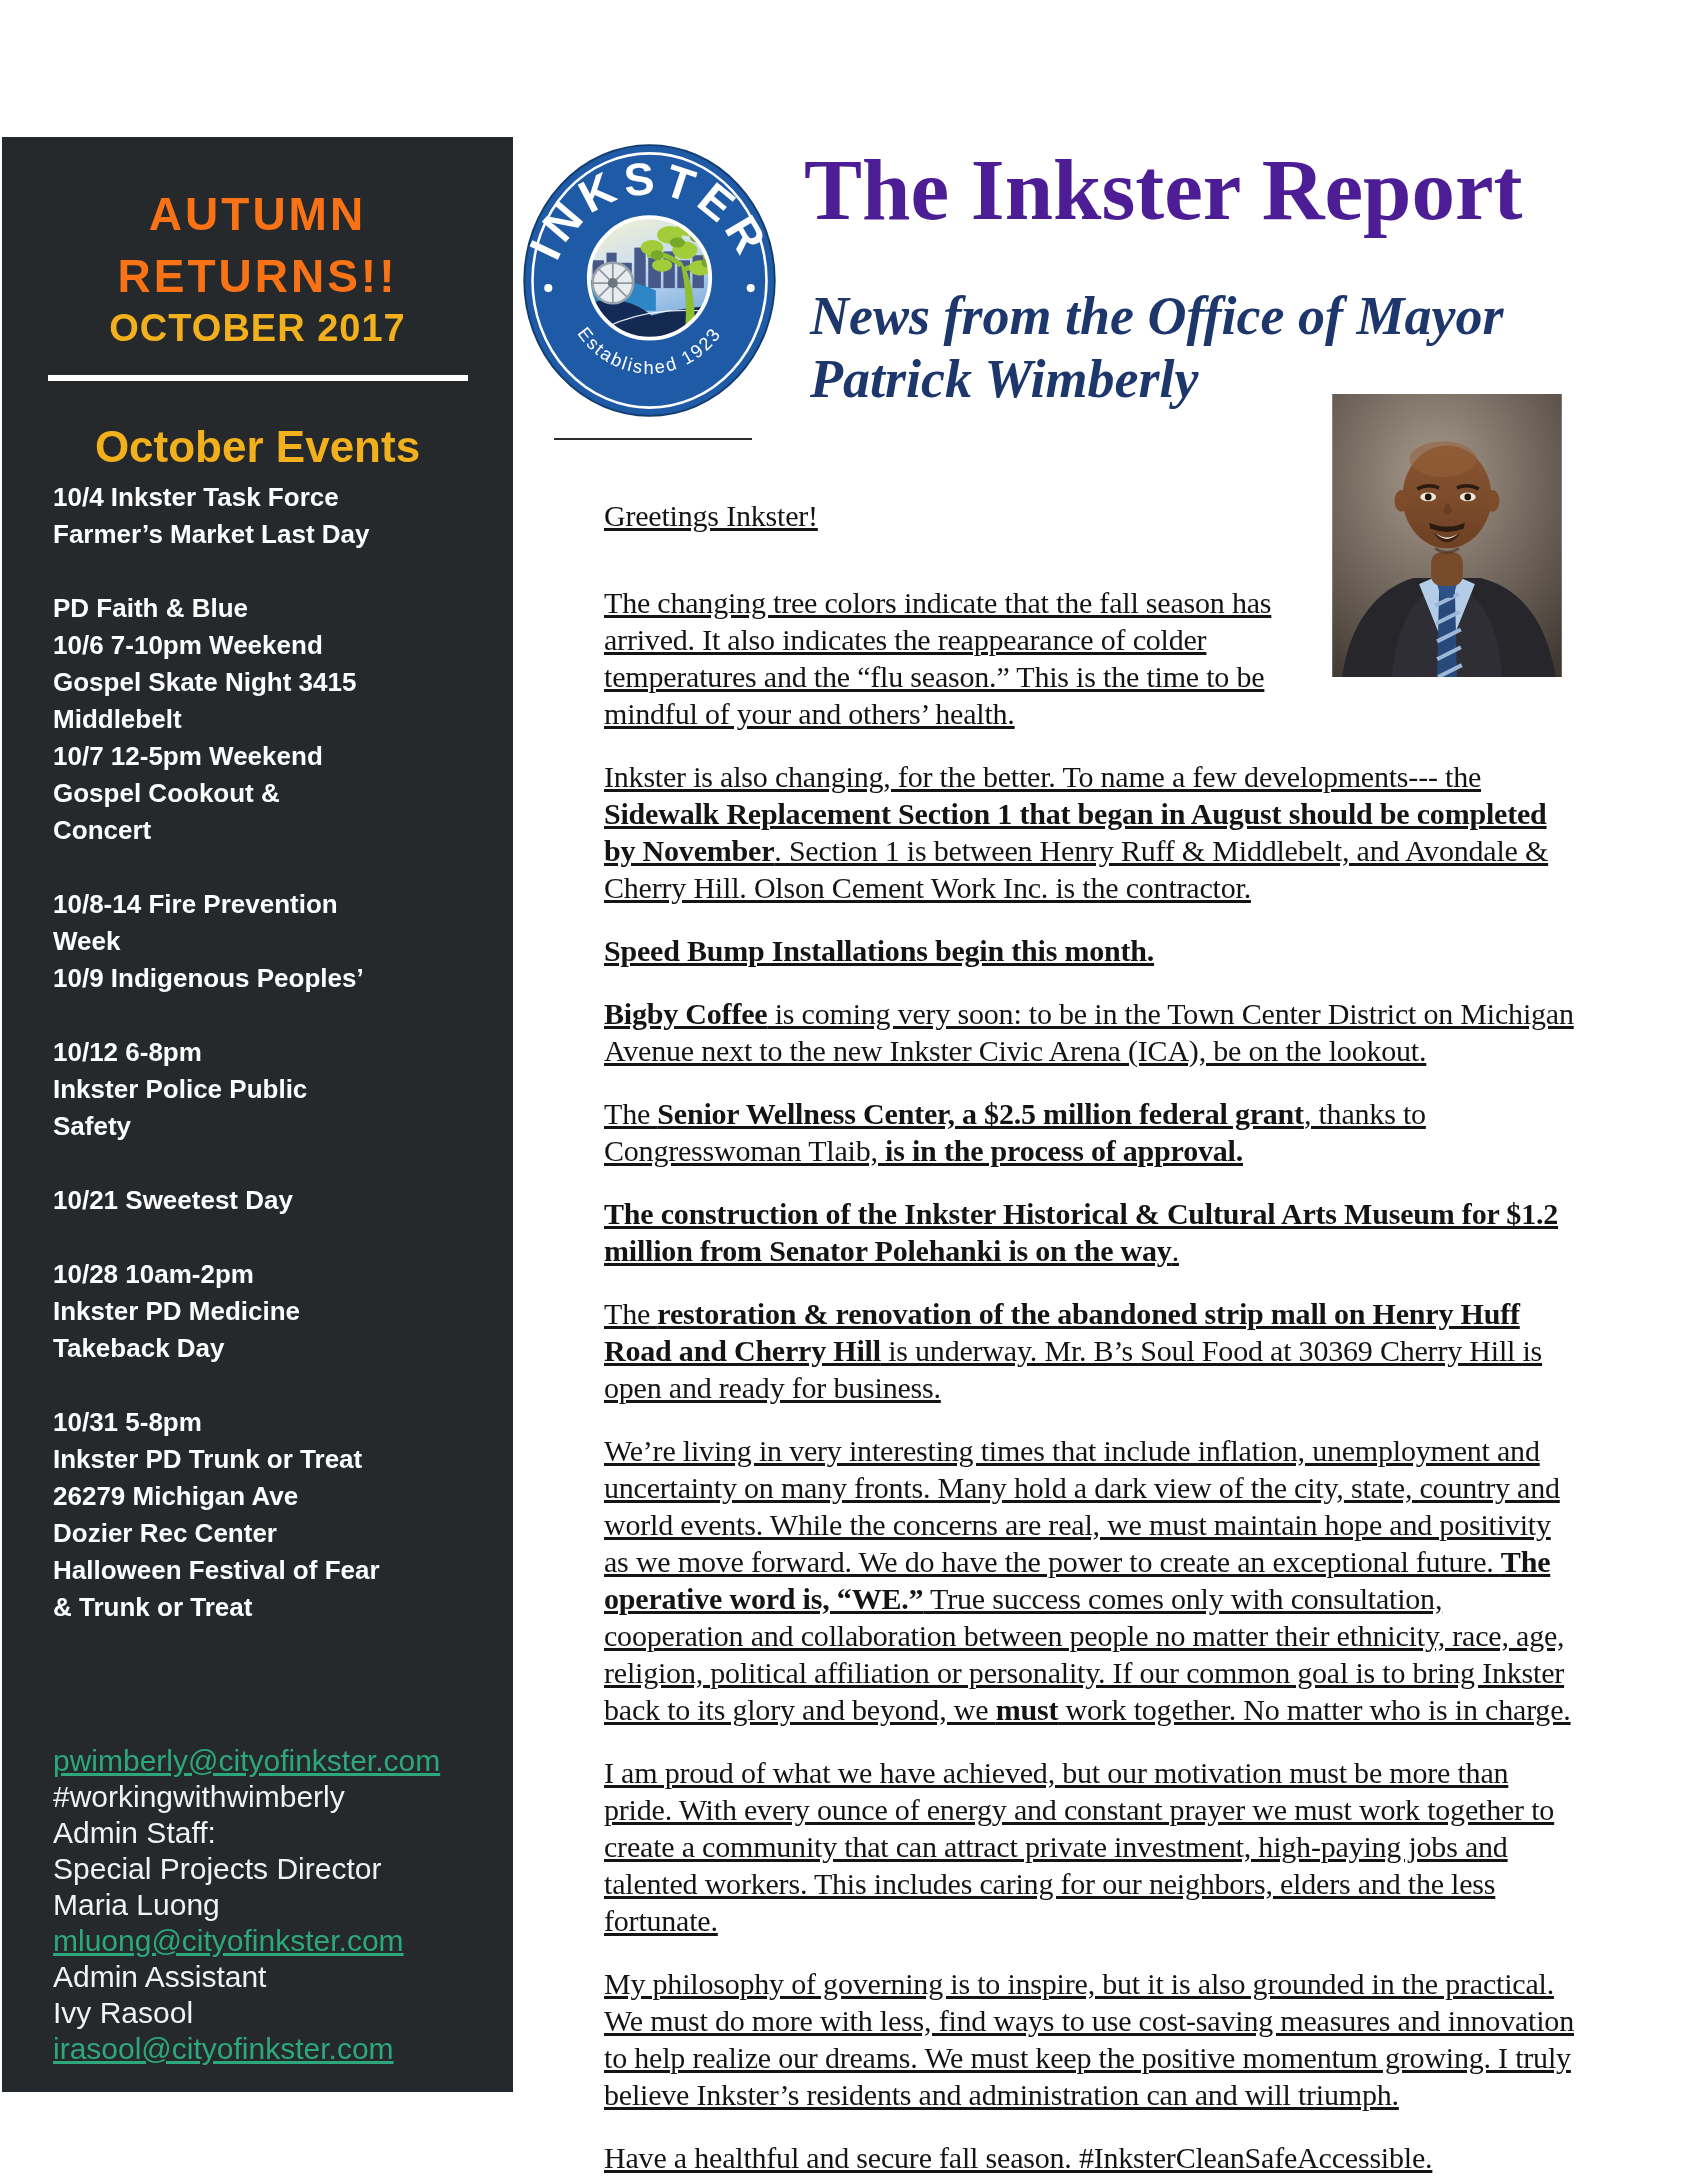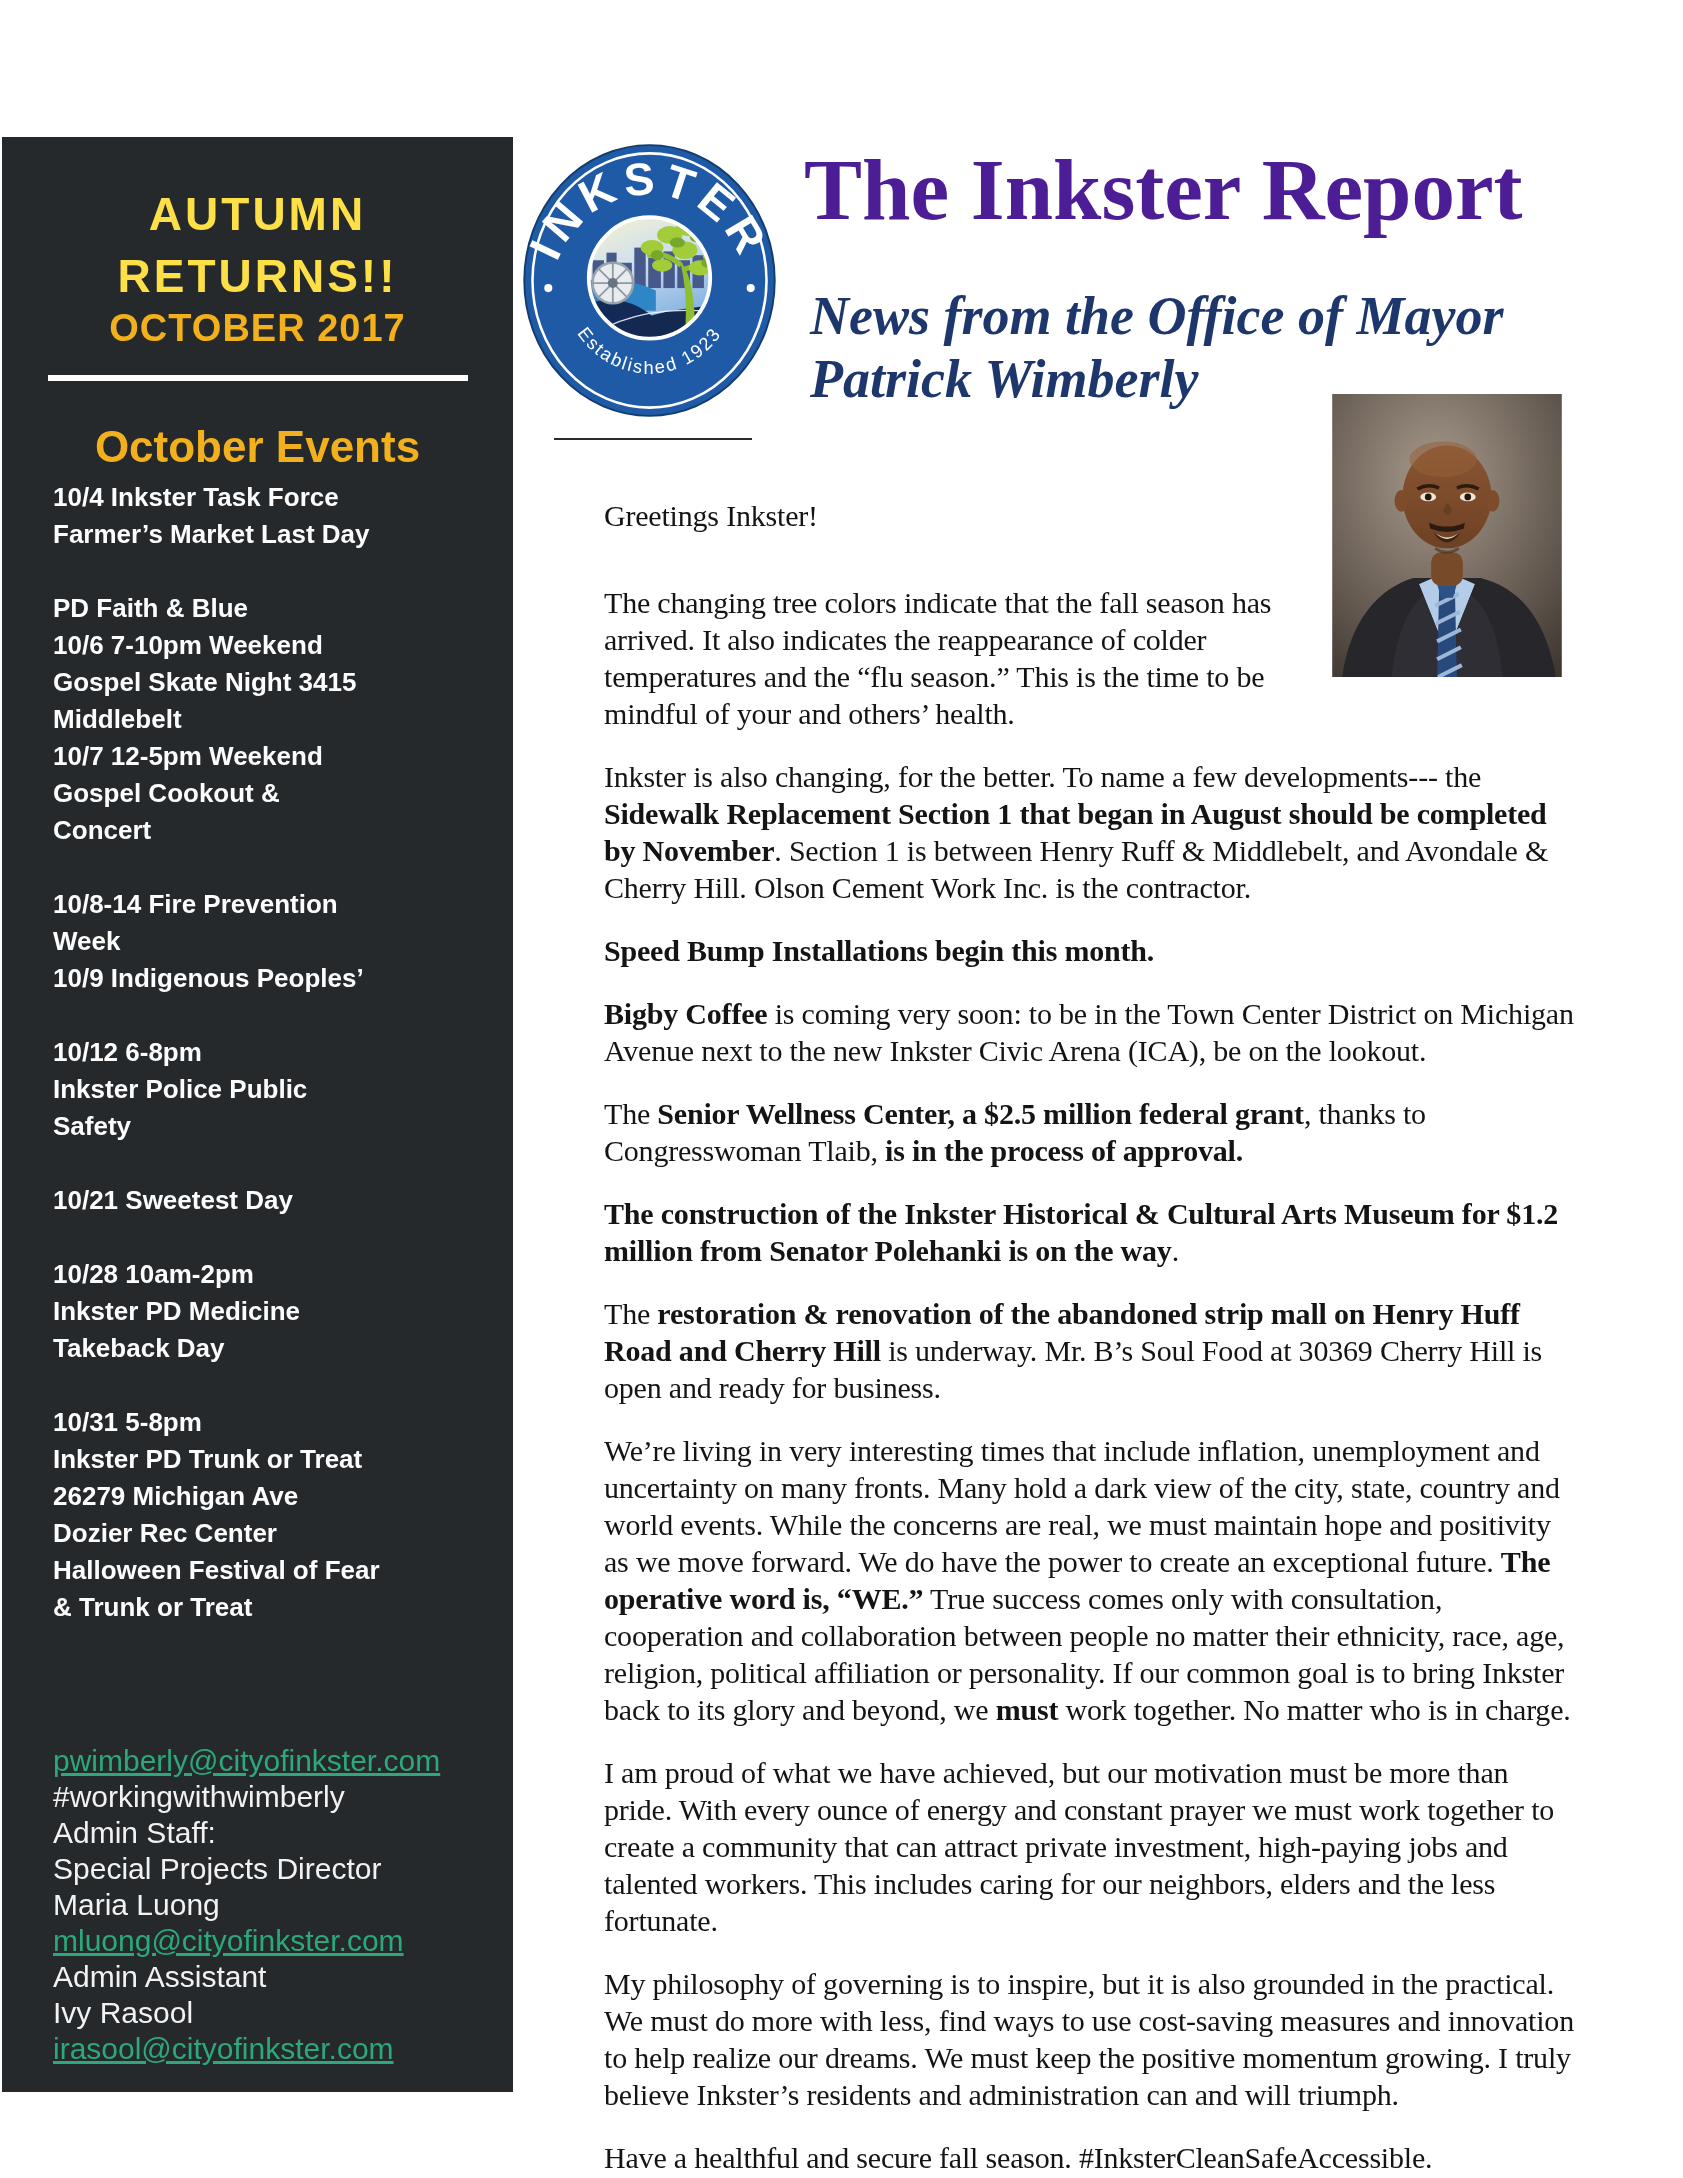--- a/index.html
+++ b/index.html
@@ -7,21 +7,21 @@
     width:1683px;height:2178px;position:relative;background:#ffffff;
     font-family:"Liberation Sans",sans-serif;overflow:hidden;
   }
   
   .sidebar{
     position:absolute;left:2px;top:137px;width:511px;height:1955px;
     background:#25292c;color:#ffffff;
   }
   .sb-title{
     position:absolute;top:46px;left:0;width:100%;text-align:center;
-    font-weight:bold;font-size:46px;letter-spacing:3px;line-height:62px;color:#fde047;
+    font-weight:bold;font-size:46px;letter-spacing:3px;line-height:62px;color:#f97316;
   }
   .sb-month{
     position:absolute;top:170px;left:0;width:100%;text-align:center;
     font-weight:600;font-size:38px;letter-spacing:1px;color:#f2b01c;
   }
   .sb-divider{
     position:absolute;top:238px;left:46px;width:420px;height:6px;background:#ffffff;
   }
   .sb-events-heading{
     position:absolute;top:285px;left:0;width:100%;text-align:center;
@@ -52,21 +52,21 @@
   }
   .logo-rule{
     position:absolute;left:554px;top:438px;width:198px;height:2px;background:#2c2c2c;
   }
   
   .mayor-photo{position:absolute;left:1332px;top:394px;width:230px;height:283px;}
   
   .main-col{
     position:absolute;left:604px;top:447px;width:978px;
     font-family:"Liberation Serif",serif;font-size:30px;line-height:37px;
-    color:#141414;letter-spacing:-0.2px;
+    color:#141414;letter-spacing:-0.2px;text-decoration:underline;
   }
   .greeting{margin:0;}
   .para{margin:26px 0 0 0;}
   .main-col p:nth-of-type(1){margin-top:50px;max-width:723px;}
   .para b{font-weight:bold;}
 </style>
 </head>
 <body>
 
 <div class="sidebar">

